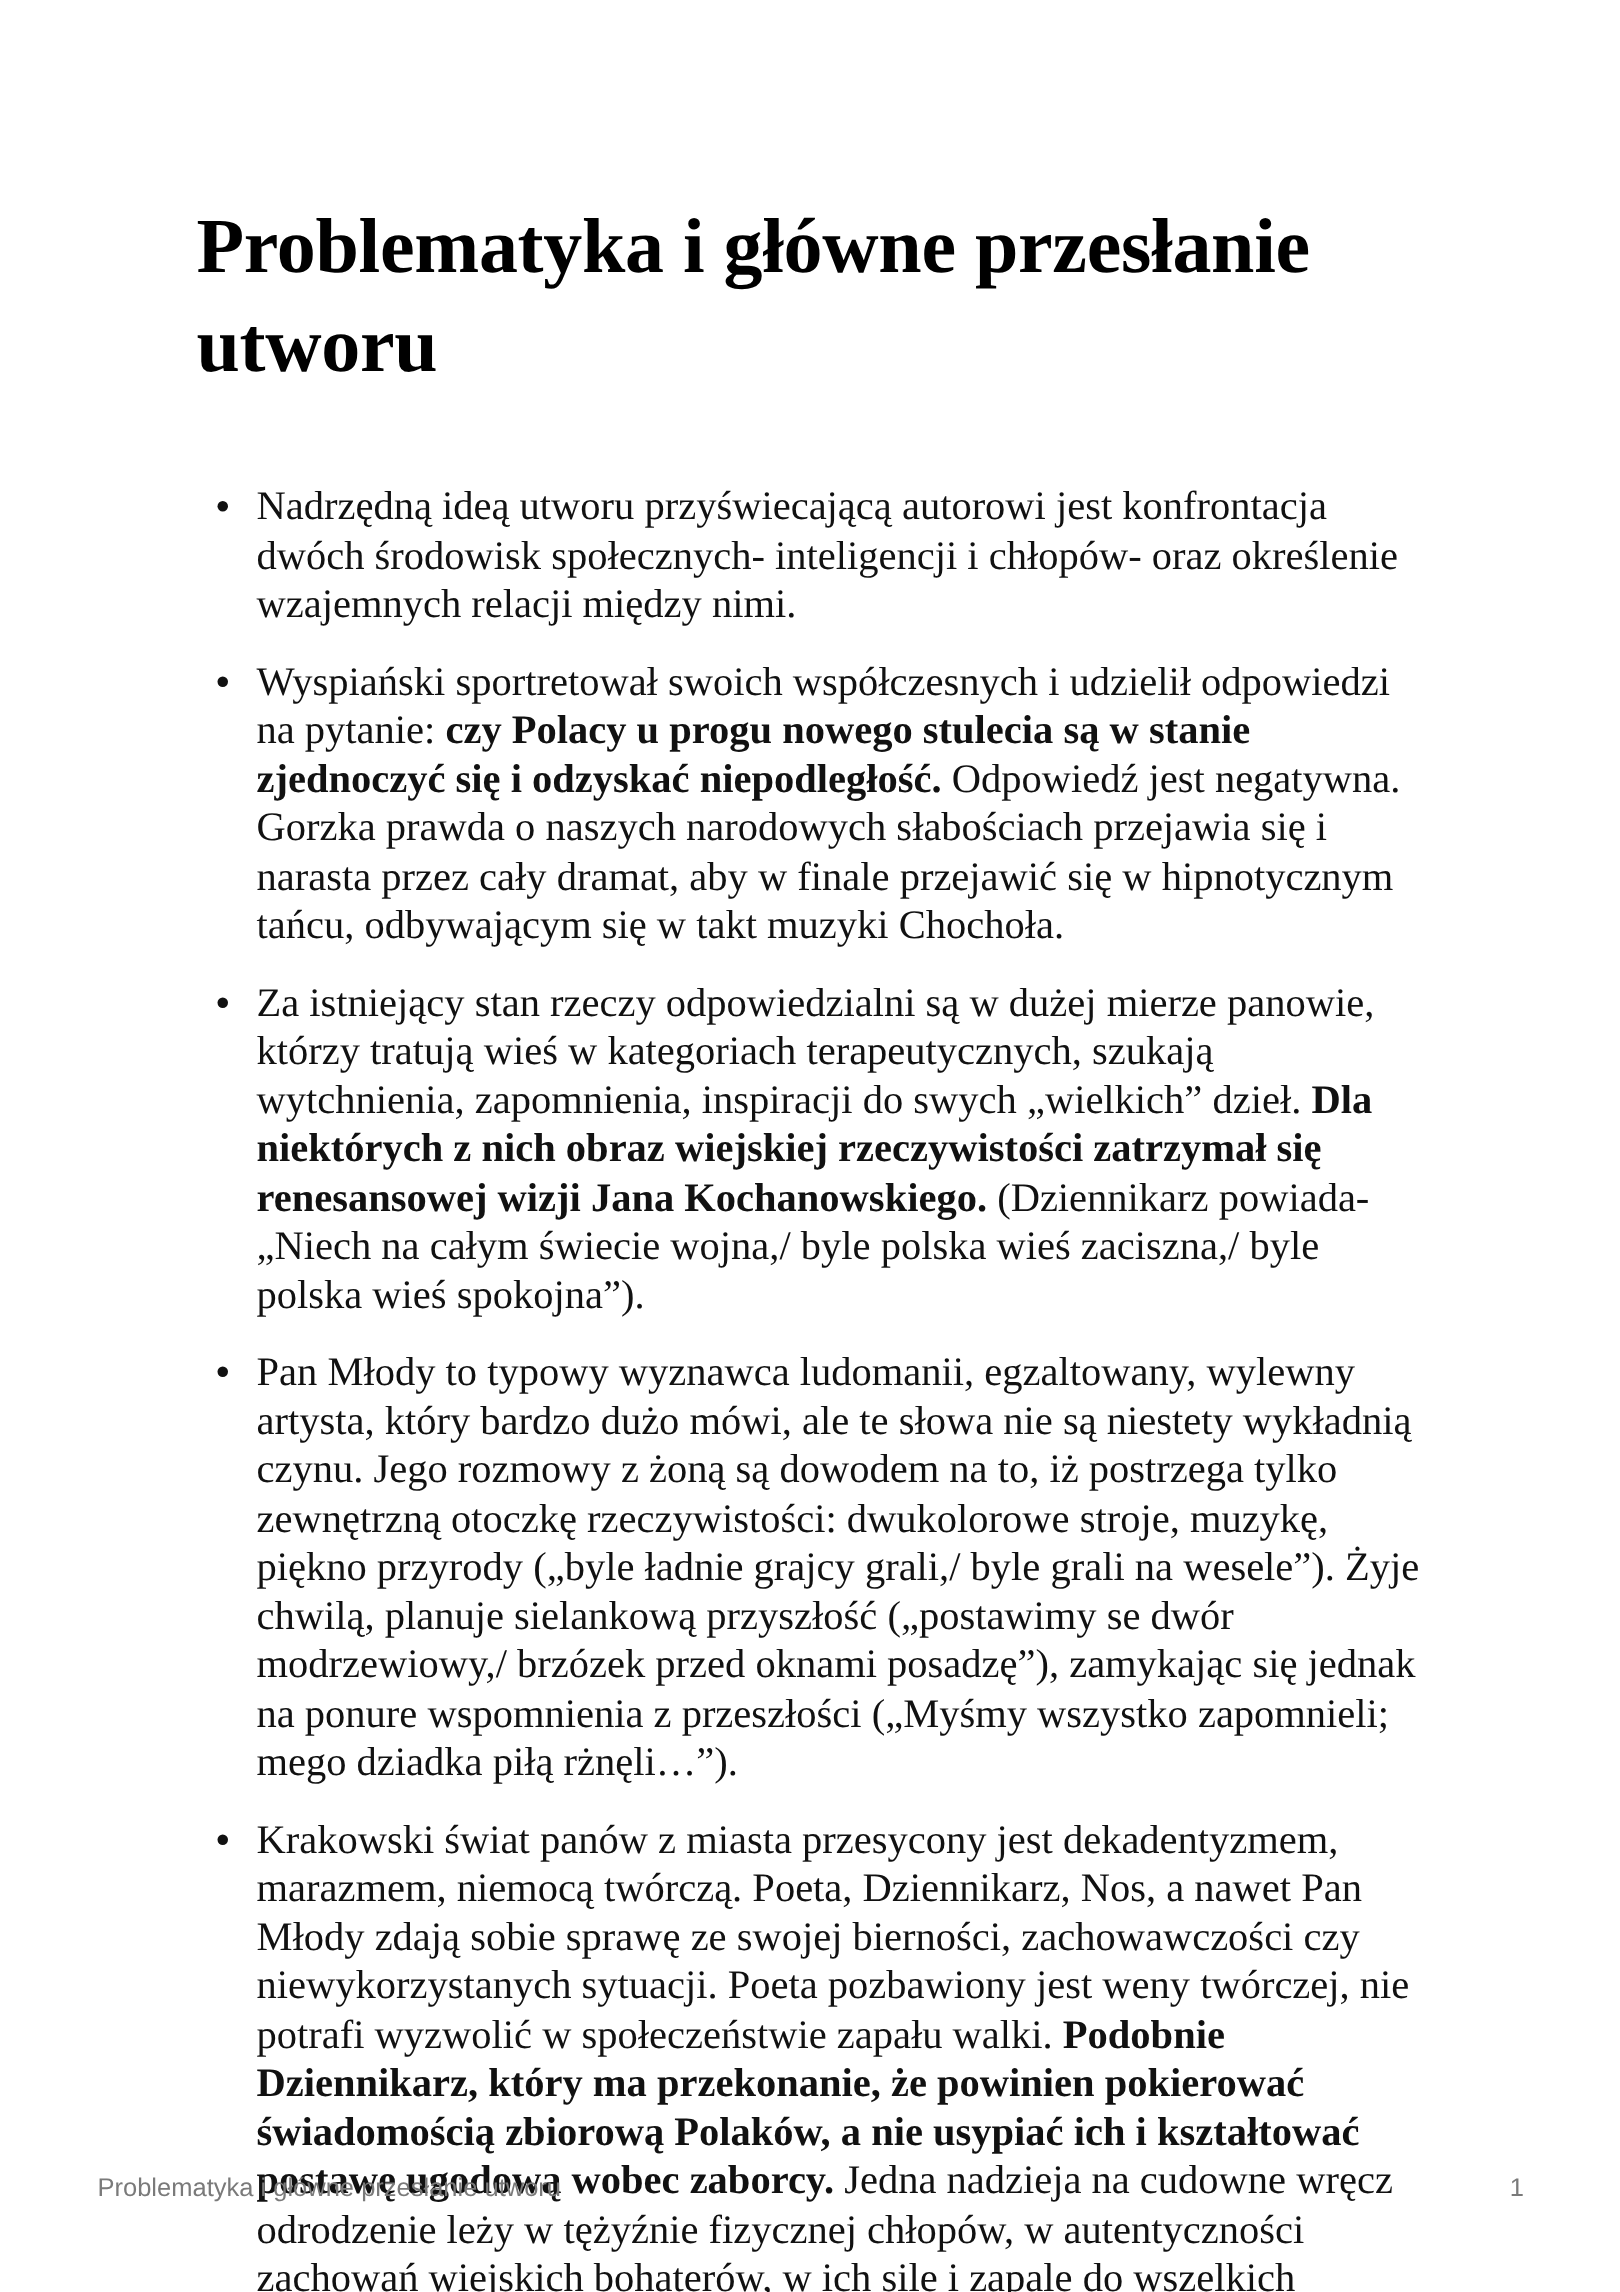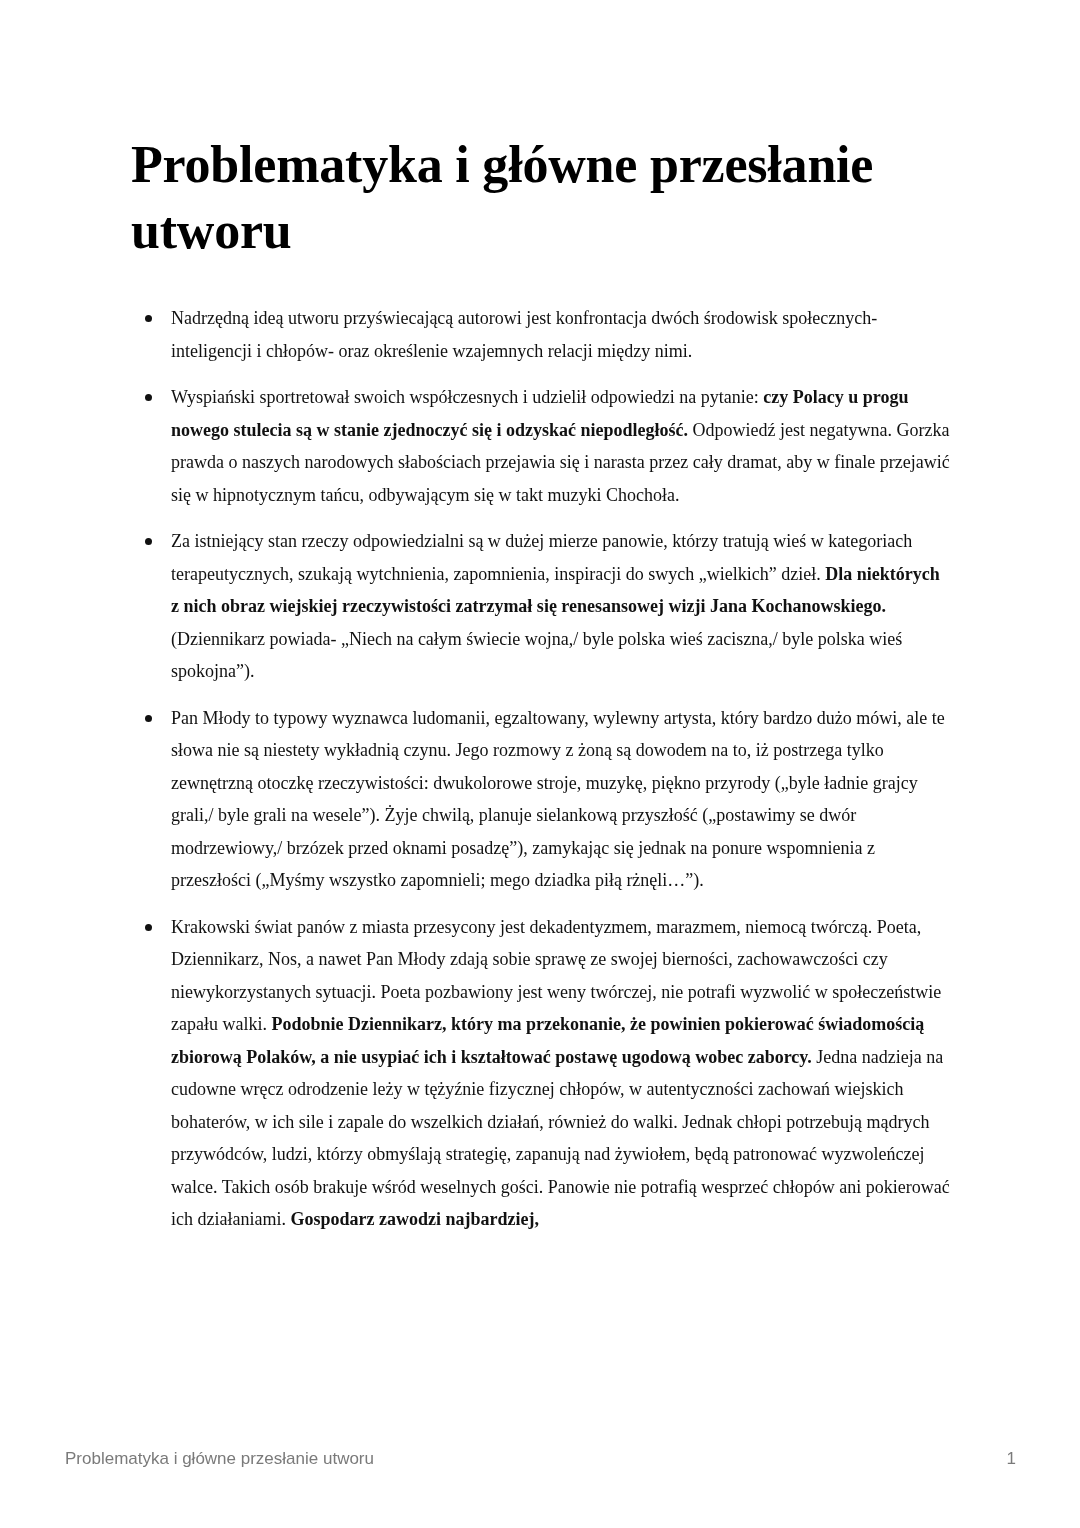--- a/index.html
+++ b/index.html
@@ -39,24 +39,25 @@
       left: 131px;
       top: 302px;
       width: 820px;
       margin: 0;
       padding: 0;
       list-style: none;
     }
     .item {
       position: relative;
       padding-left: 40px;
-      font-size: 18px;
+      font-size: 27px;
       line-height: 32.5px;
       margin-bottom: 14px;
       color: #111111;
+      margin-top: 19px;
     }
     .bullet {
       position: absolute;
       left: 14px;
       top: 13px;
       width: 7px;
       height: 7px;
       border-radius: 50%;
       background: #111111;
     }

